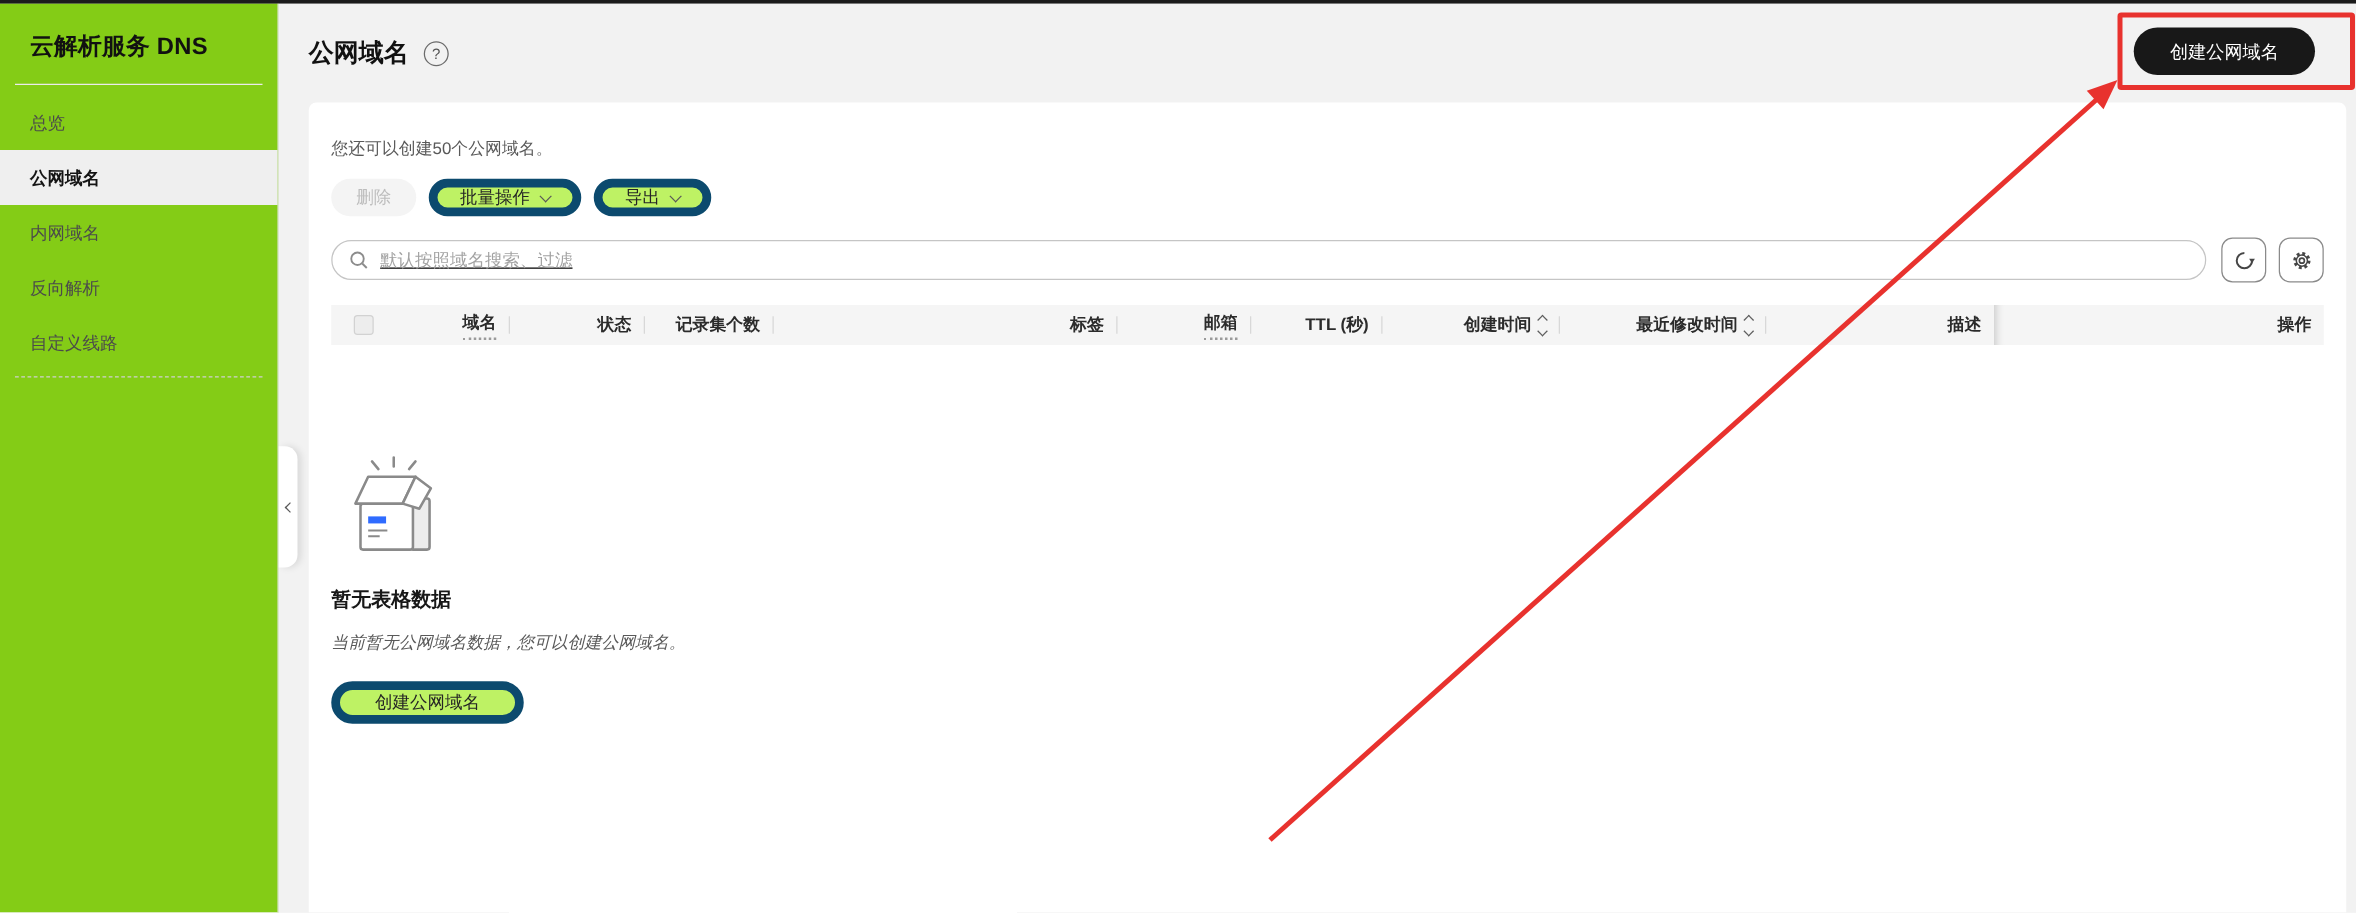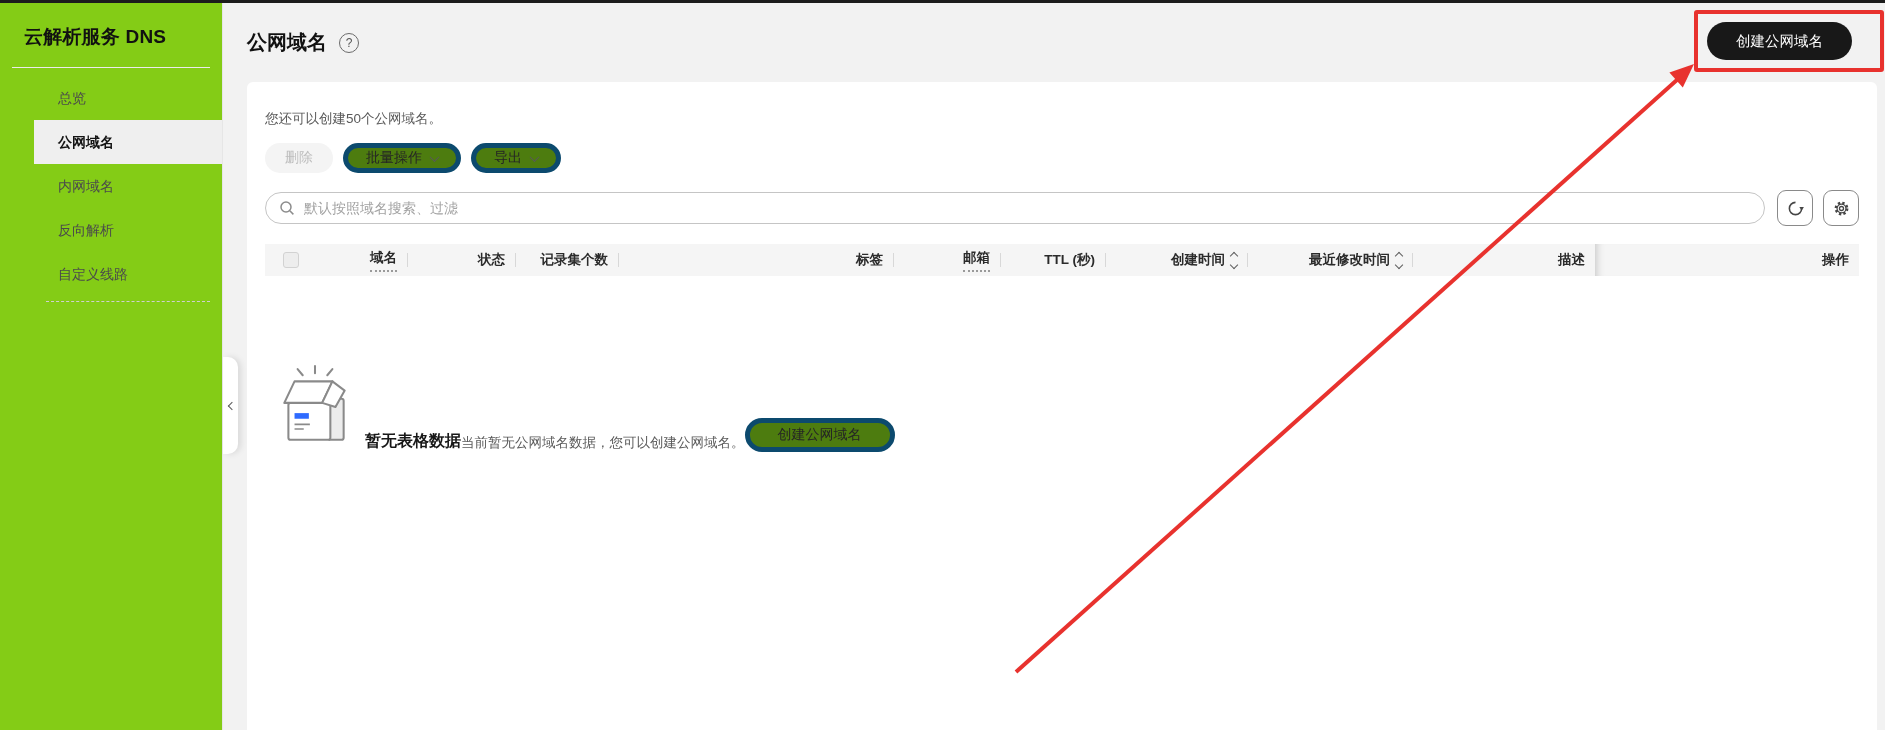--- a/index.html
+++ b/index.html
@@ -7,21 +7,21 @@
     font-family:"Liberation Sans","DejaVu Sans",sans-serif; background:#f2f2f2; }
 
   .topbar { height:3px; background:#1c1c1c; }
 
   .app { display:flex; height:727px; position:relative; }
 
   
   .sidebar { width:223px; background:#84cc16; border-right:1px solid #e6e6e6; flex:0 0 223px; }
   .sidebar-title { font-size:19px; font-weight:700; color:#111; padding:21px 0 17px 24px; letter-spacing:.2px; }
   .sidebar-divider { height:1px; background:#ebebeb; margin:0 12px; }
-  .nav { margin-top:8px;margin-left:34px; }
+  .nav { margin-top:8px; }
   .nav-item { height:44px; line-height:44px; padding-left:24px; font-size:14px; color:#4b4b4b; cursor:pointer; }
   .nav-item.active { background:#efefef; font-weight:700; color:#141414; }
   .nav-dashed { border-top:1px dashed #d0d0d0; margin:5px 12px 1px; }
   .nav-item.external { display:flex; align-items:center; gap:7px; }
 
   .collapse-tab { position:absolute; left:223px; top:354px; width:15px; height:97px; background:#fff;
     border-radius:0 10px 10px 0; box-shadow:3px 0 6px rgba(0,0,0,.10); z-index:5;
     display:flex; align-items:center; justify-content:center; cursor:pointer; }
   .chev-left { width:6px; height:6px; border-left:1.6px solid #595959; border-bottom:1.6px solid #595959;
     transform:rotate(45deg); margin-left:2px; }
@@ -38,29 +38,29 @@
     font-family:inherit; z-index:2; }
 
   
   .card { position:absolute; left:24px; right:8px; top:79px; bottom:0; background:#fff;
     border-radius:6px 6px 0 0; padding:0 18px; }
   .quota { margin-top:28px; font-size:13.5px; color:#595959; }
 
   .toolbar { margin-top:15px; display:flex; align-items:center; gap:10px; }
   .btn-disabled { height:30px; padding:0 20px; border:none; border-radius:15px; background:#f4f4f4;
     color:#bdbdbd; font-size:14px; font-family:inherit; }
-  .btn-outline { height:30px; padding:0 18px; border:5px solid #0c4a6e; border-radius:15px; background:#4d7c0f;
+  .btn-outline { height:30px; padding:0 18px; border:7px solid #0c4a6e; border-radius:15px; background:#bef264;
     color:#252525; font-size:14px; display:inline-flex; align-items:center; gap:9px; cursor:pointer;
     font-family:Liberation Sans, sans-serif; }
   .caret { width:7px; height:7px; border-left:1.5px solid #595959; border-bottom:1.5px solid #595959;
     transform:rotate(-45deg) translate(1px,-1px); }
 
   .search-row { margin-top:17px; display:flex; align-items:center; }
   .search-box { flex:1; height:32px; border:1px solid #c5c5c5; border-radius:16px; background:#fff;
-    display:flex; align-items:center; padding:0 13px; gap:9px; }
+    display:flex; align-items:center; padding:0 13px; gap:9px;text-decoration:underline; }
   .search-box input { border:none; outline:none; flex:1; font-size:14px; color:#333; background:transparent;
     font-family:inherit; }
   .search-box input::placeholder { color:#a3a3a3; }
   .icon-btn { width:36px; height:36px; border:1px solid #8a8a8a; border-radius:9px; background:#fff;
     display:flex; align-items:center; justify-content:center; cursor:pointer; }
   .icon-btn.refresh { margin-left:12px; }
   .icon-btn.settings { margin-left:10px; }
 
   
   .thead { margin-top:18px; height:32px; display:flex; align-items:center; background:#f5f5f5;
@@ -82,23 +82,23 @@
   .dotted { border-bottom:2px dotted #9a9a9a; padding-bottom:3px; }
   .checkbox { width:16px; height:16px; border-radius:3px; background:#ededed; border:1px solid #d2d2d2;
     display:inline-block; }
   .sort { display:inline-flex; flex-direction:column; margin-left:6px; gap:3px; }
   .sort .up { width:6px; height:6px; border-left:1.5px solid #5e5e5e; border-top:1.5px solid #5e5e5e;
     transform:rotate(45deg); }
   .sort .down { width:6px; height:6px; border-right:1.5px solid #5e5e5e; border-bottom:1.5px solid #5e5e5e;
     transform:rotate(45deg); }
 
   
-  .empty { margin-top:88px; display:flex; flex-direction:row; align-items:flex-end; }
+  .empty { margin-top:88px; display:flex; flex-direction:column; align-items:flex-start; }
   .empty-title { margin-top:18px; font-size:16px; font-weight:700; color:#181818; }
-  .empty-desc { margin-top:14px; font-size:13.5px; color:#595959; }
+  .empty-desc { margin-top:14px; font-size:13.5px; color:#595959;font-style:italic; }
   .empty-btn { margin-top:22px; height:34px; border-radius:17px; padding:0 28px; }
 
   
   .red-rect { position:absolute; left:1694px; top:10px; width:190px; height:62px;
     border:4px solid #e8322e; border-radius:3px; z-index:50; pointer-events:none; }
   .arrow-overlay { position:absolute; left:0; top:0; width:1885px; height:730px; z-index:49;
     pointer-events:none; }
 </style>
 </head>
 <body>

